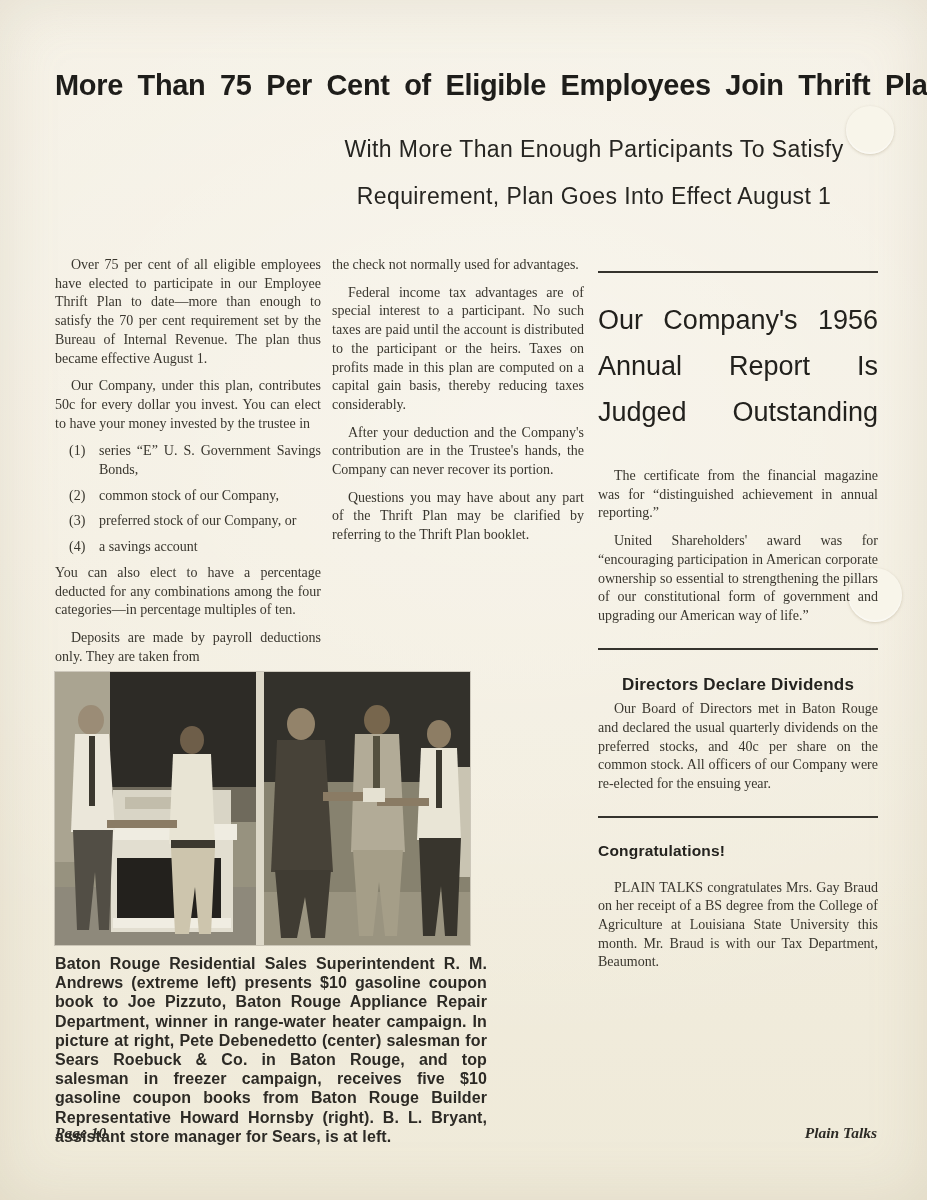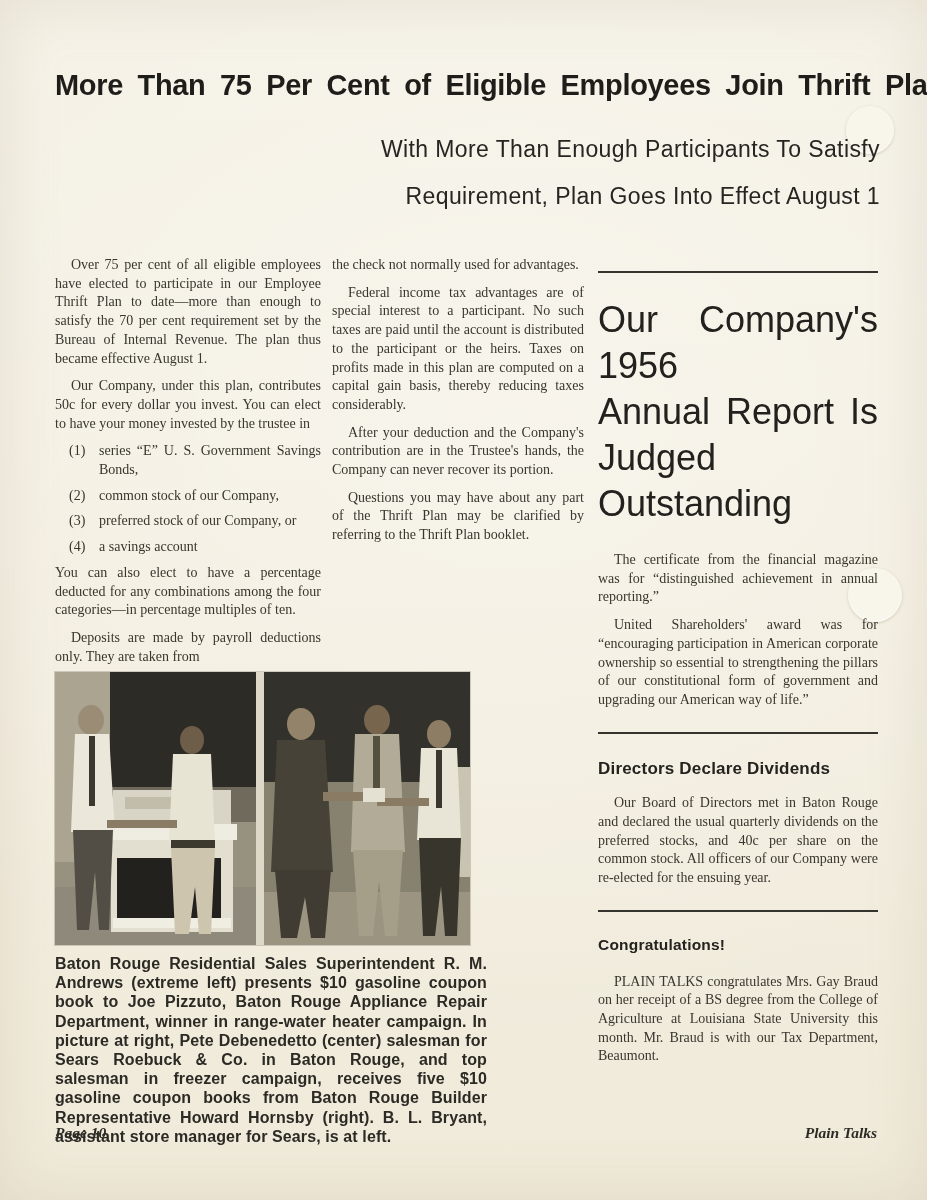--- a/index.html
+++ b/index.html
@@ -20,45 +20,45 @@
     font-weight:700;font-size:30px;color:#1e1d1a;
     letter-spacing:-.3px;white-space:nowrap;
     transform:scaleX(.965);transform-origin:left center;
     text-align:justify;text-align-last:justify;word-spacing:7px;
   }
   .headline:after{content:"";display:inline-block;width:100%;}
   .subhead{
     position:absolute;left:308px;top:126px;width:572px;
     font-family:"Liberation Sans","DejaVu Sans",sans-serif;
     font-weight:400;font-size:23px;color:#262521;
-    text-align:right;line-height:47px;letter-spacing:.4px;
+    text-align:center;line-height:47px;letter-spacing:.4px;
   }
   
   .col{position:absolute;top:256px;font-size:14px;line-height:18.7px;text-align:justify;color:#39362e;}
   .col1{left:55px;width:266px;}
   .col2{left:332px;width:252px;}
   .col3{left:598px;width:280px;top:256px;}
   .para{margin:0 0 9px 0;text-indent:16px;}
   .para.noindent{text-indent:0;}
   .list{margin:4px 0 6px 0;}
   .list-item{margin:0 0 7px 0;padding-left:44px;text-indent:0;position:relative;text-align:justify;}
   .list-item .num{position:absolute;left:14px;top:0;}
   
   .rule{height:2px;background:#35332d;margin:0;}
   .rule.top{margin-top:15px;}
   .ar-heading{
-    margin-top:24px;margin-bottom:24px;
-    font-family:"Liberation Sans","DejaVu Sans",sans-serif;
-    font-weight:400;font-size:36px;color:#22211d;line-height:46px;
+    margin-top:24px;margin-bottom:32px;
+    font-family:"Liberation Sans","DejaVu Sans",sans-serif;
+    font-weight:400;font-size:27px;color:#22211d;line-height:46px;
   }
   .ar-heading .hline{text-align:justify;text-align-last:justify;}
   .sec-heading{
     font-family:"Liberation Sans","DejaVu Sans",sans-serif;
     font-weight:700;font-size:17px;color:#24231f;
-    margin:26px 0 16px 0;text-align:left;letter-spacing:.2px;
+    margin:26px 0 6px 0;text-align:center;letter-spacing:.2px;
   }
   .sec-heading.centered{text-align:left;font-size:15.5px;margin:24px 0 18px 0;}
   .rule.mid{margin-top:22px;}
   
   .photo{position:absolute;left:55px;top:672px;width:415px;height:273px;box-shadow:0 0 0 1px rgba(90,85,70,.25);}
   
   .caption{
     position:absolute;left:55px;top:954px;width:432px;
     font-family:"Liberation Sans","DejaVu Sans",sans-serif;
     font-weight:700;font-size:16px;line-height:19.2px;

